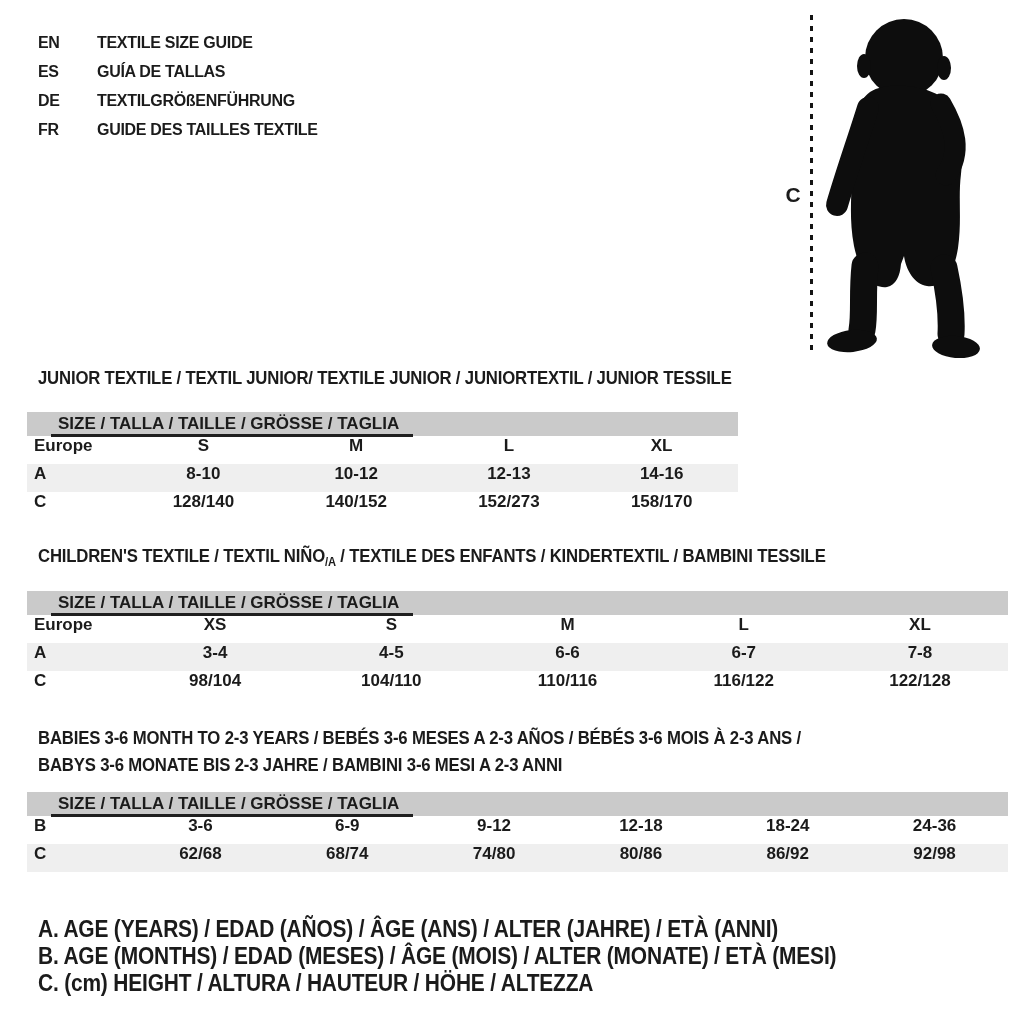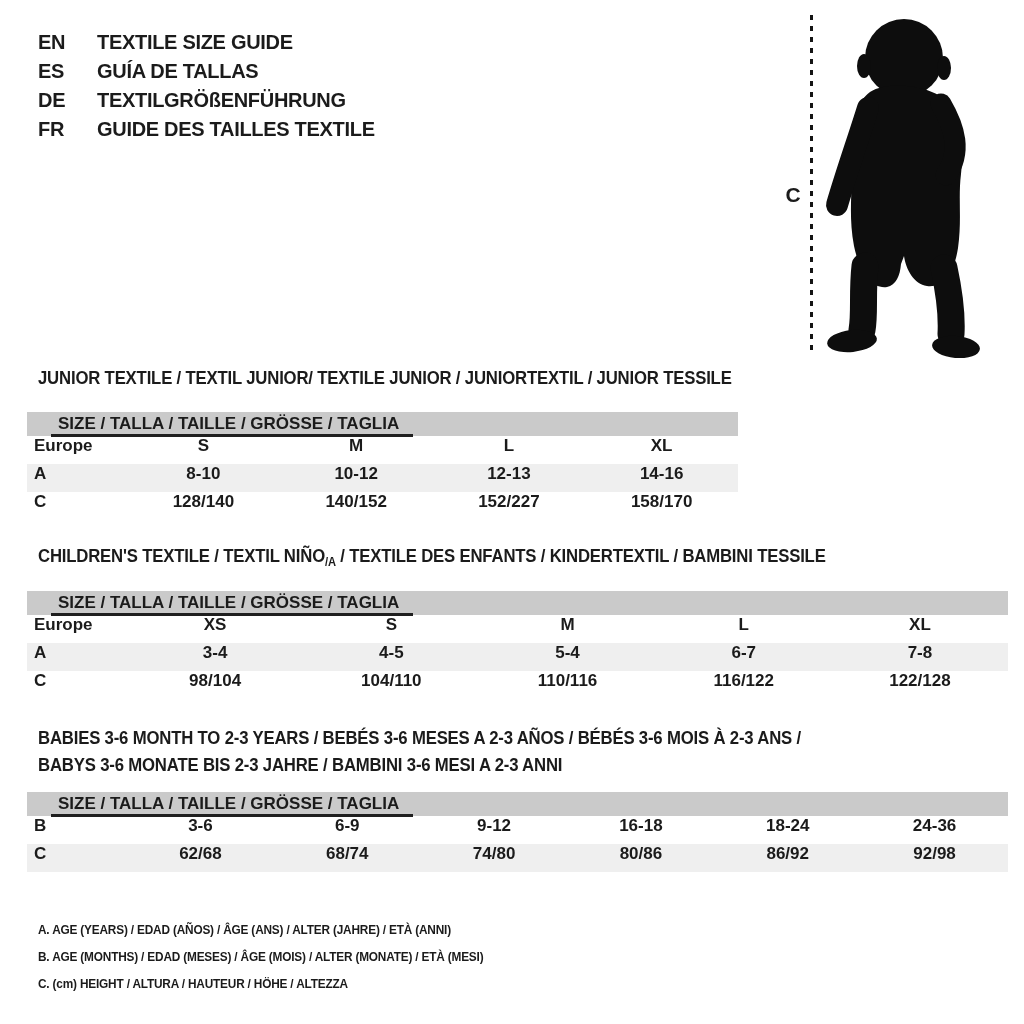--- a/index.html
+++ b/index.html
@@ -3,21 +3,21 @@
 <meta charset="utf-8">
 <style>
   html,body{margin:0;padding:0;background:#fff;}
   .page{
     position:relative;width:1024px;height:1024px;background:#ffffff;
     font-family:"Liberation Sans", sans-serif;color:#1b1b1b;overflow:hidden;
     -webkit-font-smoothing:antialiased;
   }
   
   .lang-list{position:absolute;left:38px;top:28px;}
-  .lang-row{display:flex;height:29px;align-items:center;font-size:20px;font-weight:bold;letter-spacing:-0.3px;}
+  .lang-row{display:flex;height:29px;align-items:center;font-size:16px;font-weight:bold;letter-spacing:-0.3px;}
   .lang-code{width:59px;}
   .lang-title{white-space:nowrap;}
   
   .figure{position:absolute;left:0;top:0;width:1024px;height:370px;pointer-events:none;}
   .dotted-line{
     position:absolute;left:810px;top:15px;width:3px;height:340px;
     background:repeating-linear-gradient(to bottom,#141414 0 5px,transparent 5px 11px);
   }
   .height-label{position:absolute;left:779px;top:183px;width:28px;text-align:center;
     font-size:21px;font-weight:bold;}
@@ -30,21 +30,21 @@
   
   .size-table{position:absolute;left:27px;}
   .size-bar{background:#cacaca;height:24px;font-size:17px;font-weight:bold;line-height:24px;}
   .size-bar .bar-text{display:inline-block;height:21px;padding:0 14px 1px 7px;
     border-bottom:3px solid #1f1f1f;white-space:nowrap;transform-origin:0 50%;margin-left:24px;}
   .trow{display:flex;height:28px;align-items:flex-start;font-size:17px;font-weight:bold;}
   .trow.shaded{background:#efefef;}
   .trow .lbl{width:100px;padding-left:7px;box-sizing:border-box;}
   .trow .cell{flex:1;text-align:center;}
   
-  .legend{position:absolute;left:38px;top:916px;font-size:13px;font-weight:bold;line-height:27px;}
+  .legend{position:absolute;left:38px;top:916px;font-size:23px;font-weight:bold;line-height:27px;}
   .legend-line{white-space:nowrap;transform:scaleX(0.91);transform-origin:0 50%;letter-spacing:-0.2px;}
 </style>
 </head>
 <body>
 
 <div class="page">
 
   <div class="lang-list">
     <div class="lang-row">
       <span class="lang-code">EN</span>
@@ -115,21 +115,21 @@
       <span class="lbl">A</span>
       <span class="cell">8-10</span>
       <span class="cell">10-12</span>
       <span class="cell">12-13</span>
       <span class="cell">14-16</span>
     </div>
     <div class="trow">
       <span class="lbl">C</span>
       <span class="cell">128/140</span>
       <span class="cell">140/152</span>
-      <span class="cell">152/227</span>
+      <span class="cell">152/273</span>
       <span class="cell">158/170</span>
     </div>
   </div>
 
   <div class="sec-heading" style="top:546px;">
     <span>CHILDREN'S TEXTILE / TEXTIL NIÑO</span><span class="subscript">/A</span><span> / TEXTILE DES ENFANTS / KINDERTEXTIL / BAMBINI TESSILE</span>
   </div>
   <div class="size-table" style="top:591px;width:981px;">
     <div class="size-bar">
       <span class="bar-text">SIZE / TALLA / TAILLE / GRÖSSE / TAGLIA</span>
@@ -139,21 +139,21 @@
       <span class="cell">XS</span>
       <span class="cell">S</span>
       <span class="cell">M</span>
       <span class="cell">L</span>
       <span class="cell">XL</span>
     </div>
     <div class="trow shaded">
       <span class="lbl">A</span>
       <span class="cell">3-4</span>
       <span class="cell">4-5</span>
-      <span class="cell">5-4</span>
+      <span class="cell">6-6</span>
       <span class="cell">6-7</span>
       <span class="cell">7-8</span>
     </div>
     <div class="trow">
       <span class="lbl">C</span>
       <span class="cell">98/104</span>
       <span class="cell">104/110</span>
       <span class="cell">110/116</span>
       <span class="cell">116/122</span>
       <span class="cell">122/128</span>
@@ -166,21 +166,21 @@
   </div>
   <div class="size-table" style="top:792px;width:981px;">
     <div class="size-bar">
       <span class="bar-text">SIZE / TALLA / TAILLE / GRÖSSE / TAGLIA</span>
     </div>
     <div class="trow">
       <span class="lbl">B</span>
       <span class="cell">3-6</span>
       <span class="cell">6-9</span>
       <span class="cell">9-12</span>
-      <span class="cell">16-18</span>
+      <span class="cell">12-18</span>
       <span class="cell">18-24</span>
       <span class="cell">24-36</span>
     </div>
     <div class="trow shaded">
       <span class="lbl">C</span>
       <span class="cell">62/68</span>
       <span class="cell">68/74</span>
       <span class="cell">74/80</span>
       <span class="cell">80/86</span>
       <span class="cell">86/92</span>

